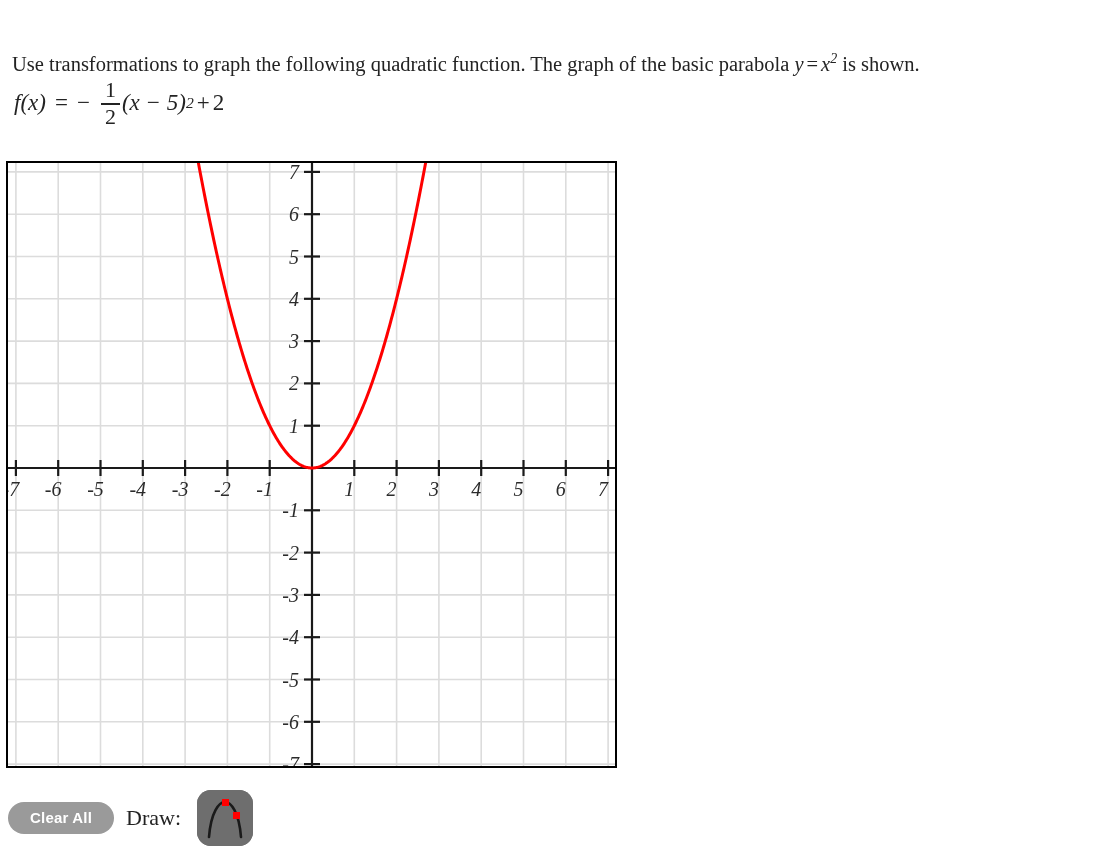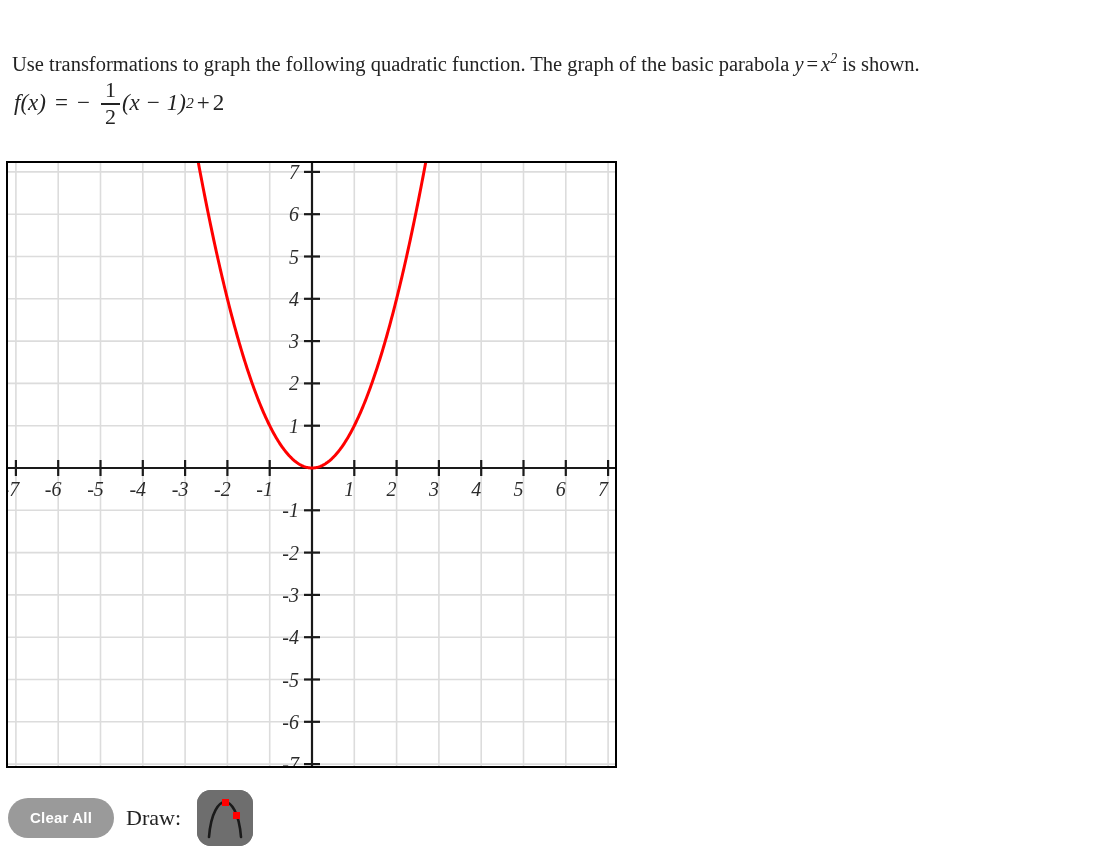--- a/index.html
+++ b/index.html
@@ -110,21 +110,21 @@
     top: 790px;
     height: 56px;
     display: flex;
     align-items: center;
   }
   #clear-all-button {
     background: #9a9a9a;
     color: #ffffff;
     border: none;
     border-radius: 20px;
-    height: 40px;
+    height: 32px;
     padding: 0 22px;
     font-family: "Liberation Sans", sans-serif;
     font-size: 15px;
     font-weight: bold;
     letter-spacing: 0.2px;
     cursor: pointer;
     line-height: 32px;
   }
   #draw-label {
     font-family: "Liberation Serif", serif;
@@ -156,21 +156,21 @@
     <span class="fx">(</span>
     <span class="fx">x</span>
     <span class="fx">)</span>
   <span class="eq">=</span>
   <span class="minus">−</span>
   <span class="frac">
     <span class="num">1</span>
     <span class="bar"></span>
     <span class="den">2</span>
   </span>
-  <span class="mathvar">(x − 1)</span>
+  <span class="mathvar">(x − 5)</span>
     <span class="sup">2</span>
   <span class="op">+</span>
   <span>2</span>
 </div>
 
 <div id="graph-panel">
   <svg id="graph-svg" width="611" height="607" viewBox="0 0 611 607">
     <rect x="0" y="0" width="611" height="607" fill="#ffffff"></rect>
     <g id="grid-group">
         <line x1="9.900000000000034" y1="0" x2="9.900000000000034" y2="607" stroke="#dcdcdc" stroke-width="1.6"></line>

